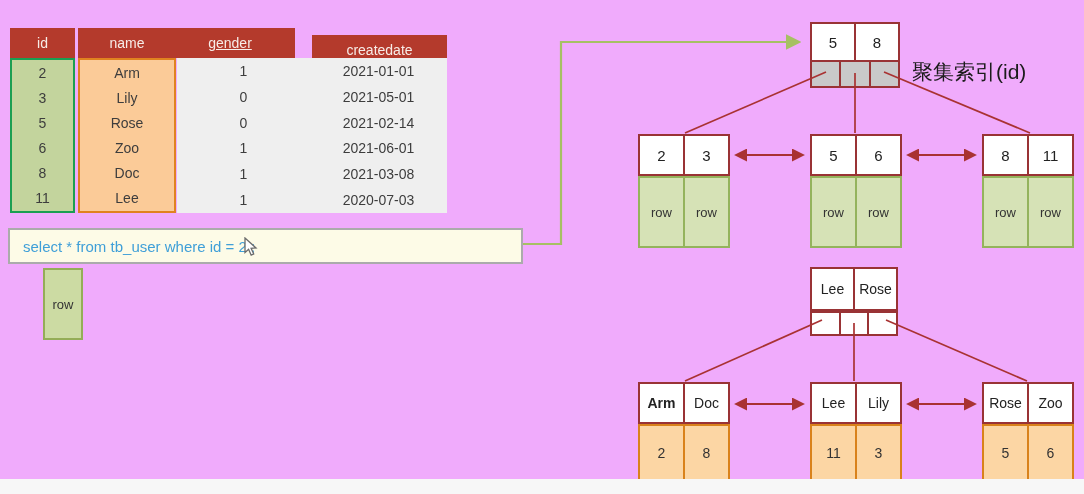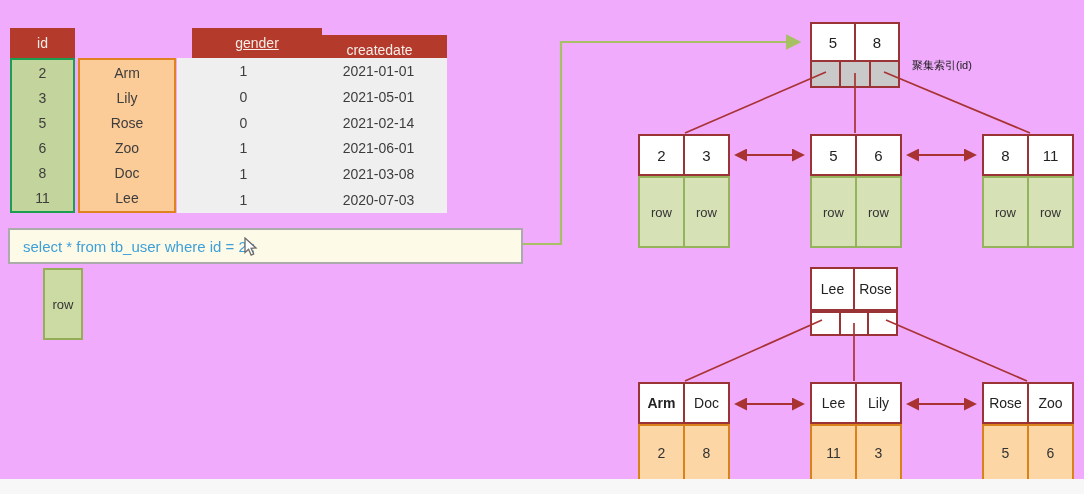--- a/index.html
+++ b/index.html
@@ -63,32 +63,33 @@
   .subrow .cell {
     flex:1; display:flex; align-items:center; justify-content:center;
     color:#333;
   }
   .subrow.green { background:#d6e2b6; border:2px solid #94b35c; }
   .subrow.green .cell { border-left:2px solid #94b35c; font-size:13px; }
   .subrow.orange { background:#fcd6a4; border:2px solid #d9821b; }
   .subrow.orange .cell { border-left:2px solid #d9821b; font-size:14px; }
   .subrow .cell:first-child { border-left:none; }
 
-  .tree-label { font-size:11px; color:#1c1c1c; white-space:nowrap; }
+  .tree-label { font-size:21px; color:#1c1c1c; white-space:nowrap; }
 
   #wires { position:absolute; left:0; top:0; pointer-events:none; }
   .bottom-strip { background:#f7f7f7; }
 </style>
 </head>
 <body>
 
 <div id="canvas">
 
   <div class="abs th" style="left:10px;top:28px;width:65px;height:30px;">id</div>
-  <div class="abs th" style="left:192px;top:28px;width:130px;height:30px;text-decoration:underline;">gender</div>
+  <div class="abs th" style="left:78px;top:28px;width:98px;height:30px;">name</div>
+  <div class="abs th" style="left:165px;top:28px;width:130px;height:30px;text-decoration:underline;">gender</div>
   <div class="abs th" style="left:312px;top:35px;width:135px;height:30px;">createdate</div>
 
   <div class="abs col col-id" style="left:10px;top:58px;width:65px;height:155px;">
     <div class="td">2</div>
     <div class="td">3</div>
     <div class="td">5</div>
     <div class="td">6</div>
     <div class="td">8</div>
     <div class="td">11</div>
   </div>

